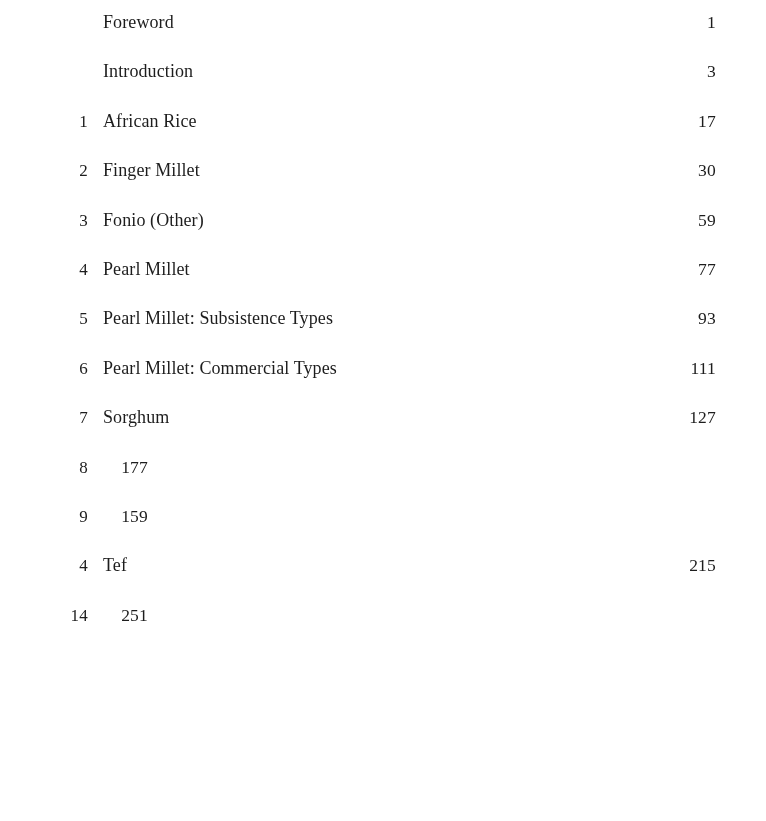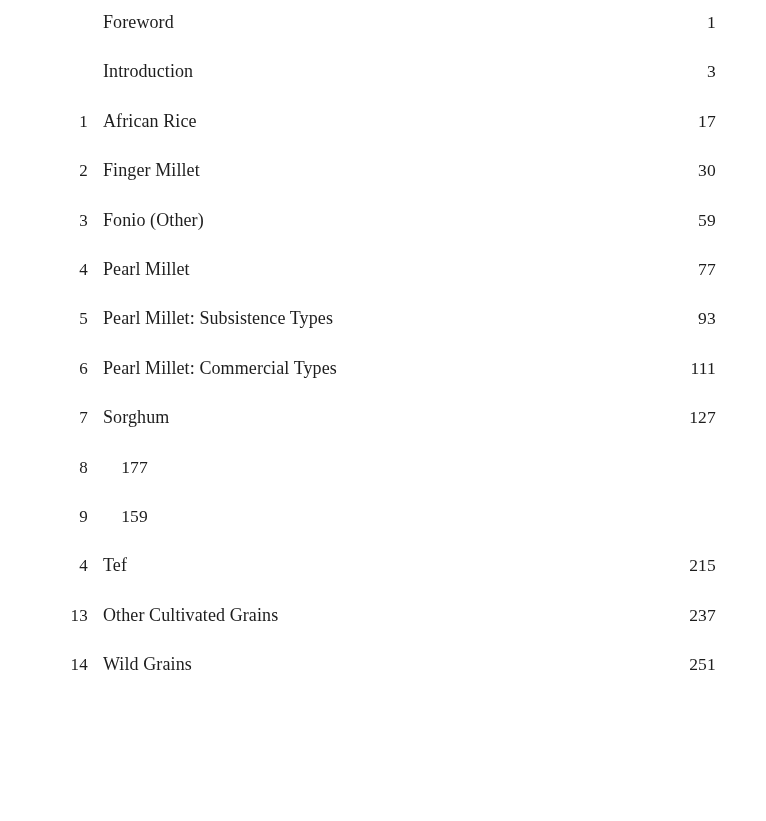--- a/index.html
+++ b/index.html
@@ -120,25 +120,19 @@
   </div>
 
 
 
   <div class="toc-row">
     <span class="toc-num">4</span>
     <span class="toc-title">Tef</span>
     <span class="toc-page">215</span>
   </div>
 
-  <div class="toc-row">
-    <span class="toc-num">13</span>
-    <span class="toc-title">Other Cultivated Grains</span>
-    <span class="toc-page">237</span>
-  </div>
 
   <div class="toc-row">
     <span class="toc-num">14</span>
-    <span class="toc-title">Wild Grains</span>
     <span class="toc-page">251</span>
   </div>
 
 </div>
 
 </body></html>

